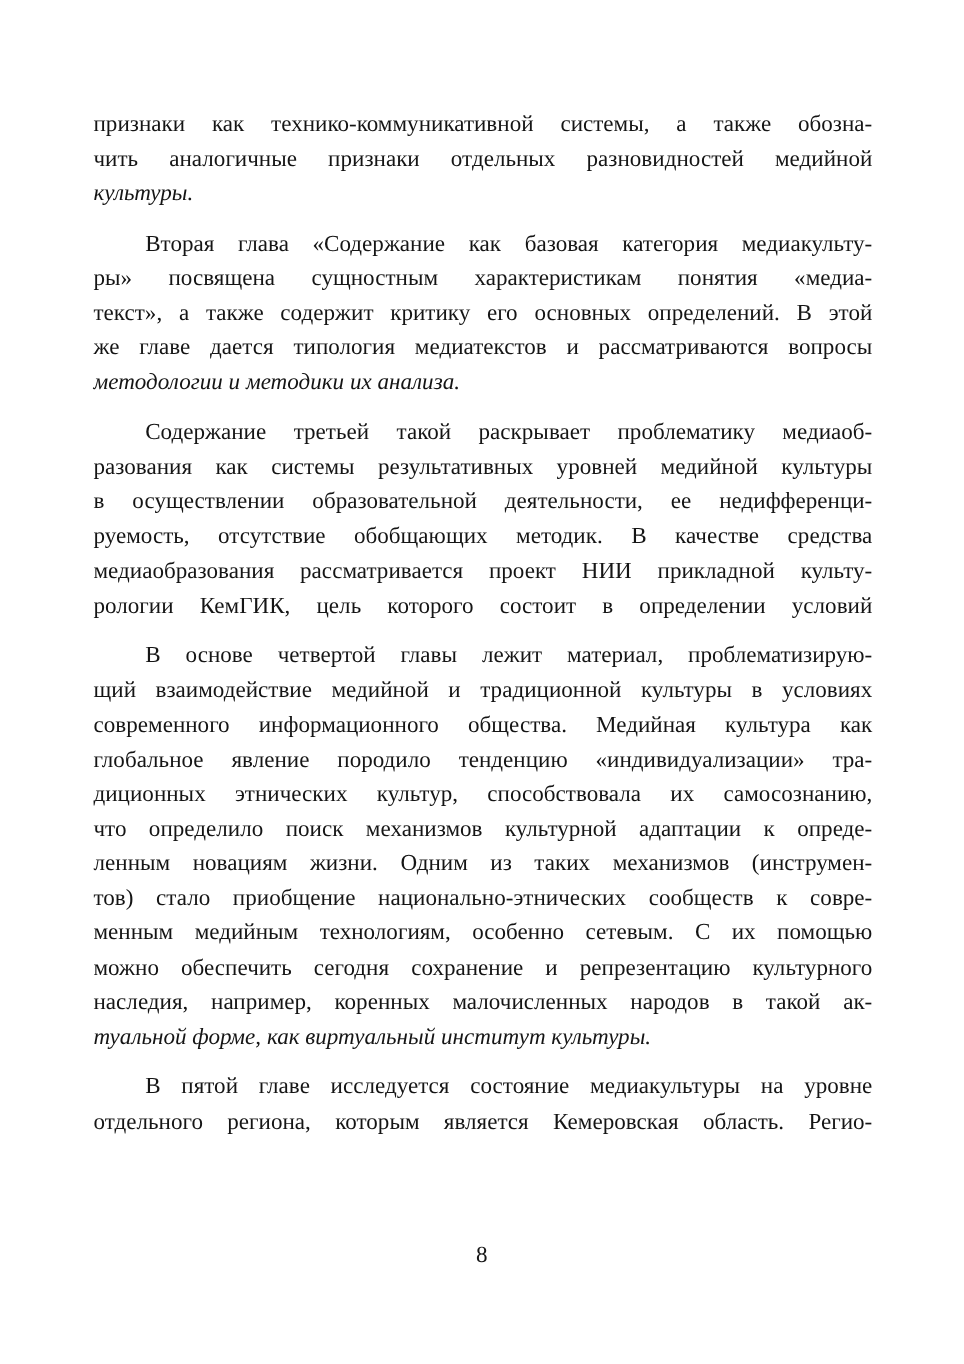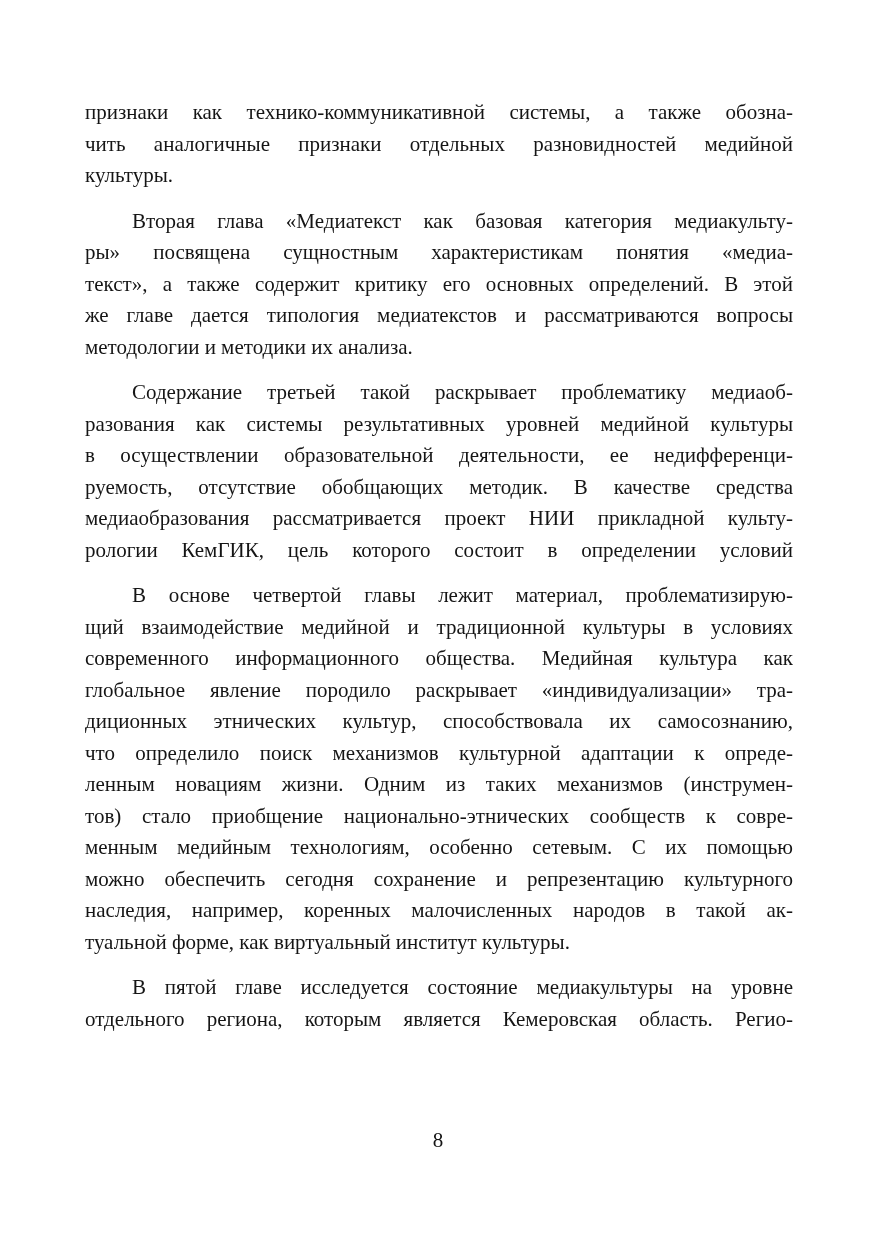--- a/index.html
+++ b/index.html
@@ -29,20 +29,21 @@
   }
   .line {
     text-align: justify;
     text-align-last: justify;
   }
   .line.first {
     text-indent: 47px;
   }
   .line.last {
     text-align-last: left;
+    font-style: italic;
   }
   .page-number {
     position: absolute;
     left: 0;
     right: 0;
     top: 1128px;
     text-align: center;
     font-size: 21px;
     font-family: "Liberation Serif", serif;
     color: #151515;
@@ -52,39 +53,39 @@
 <body>
 
 <div class="page">
   <div class="text-block">
       <div class="paragraph">
         <div class="line">признаки как технико-коммуникативной системы, а также обозна-</div>
         <div class="line">чить аналогичные признаки отдельных разновидностей медийной</div>
         <div class="line last">культуры.</div>
       </div>
       <div class="paragraph">
-        <div class="line first">Вторая глава «Медиатекст как базовая категория медиакульту-</div>
+        <div class="line first">Вторая глава «Содержание как базовая категория медиакульту-</div>
         <div class="line">ры» посвящена сущностным характеристикам понятия «медиа-</div>
         <div class="line">текст», а также содержит критику его основных определений. В этой</div>
         <div class="line">же главе дается типология медиатекстов и рассматриваются вопросы</div>
         <div class="line last">методологии и методики их анализа.</div>
       </div>
       <div class="paragraph">
         <div class="line first">Содержание третьей такой раскрывает проблематику медиаоб-</div>
         <div class="line">разования как системы результативных уровней медийной культуры</div>
         <div class="line">в осуществлении образовательной деятельности, ее недифференци-</div>
         <div class="line">руемость, отсутствие обобщающих методик. В качестве средства</div>
         <div class="line">медиаобразования рассматривается проект НИИ прикладной культу-</div>
         <div class="line">рологии КемГИК, цель которого состоит в определении условий</div>
       </div>
       <div class="paragraph">
         <div class="line first">В основе четвертой главы лежит материал, проблематизирую-</div>
         <div class="line">щий взаимодействие медийной и традиционной культуры в условиях</div>
         <div class="line">современного информационного общества. Медийная культура как</div>
-        <div class="line">глобальное явление породило раскрывает «индивидуализации» тра-</div>
+        <div class="line">глобальное явление породило тенденцию «индивидуализации» тра-</div>
         <div class="line">диционных этнических культур, способствовала их самосознанию,</div>
         <div class="line">что определило поиск механизмов культурной адаптации к опреде-</div>
         <div class="line">ленным новациям жизни. Одним из таких механизмов (инструмен-</div>
         <div class="line">тов) стало приобщение национально-этнических сообществ к совре-</div>
         <div class="line">менным медийным технологиям, особенно сетевым. С их помощью</div>
         <div class="line">можно обеспечить сегодня сохранение и репрезентацию культурного</div>
         <div class="line">наследия, например, коренных малочисленных народов в такой ак-</div>
         <div class="line last">туальной форме, как виртуальный институт культуры.</div>
       </div>
       <div class="paragraph">

